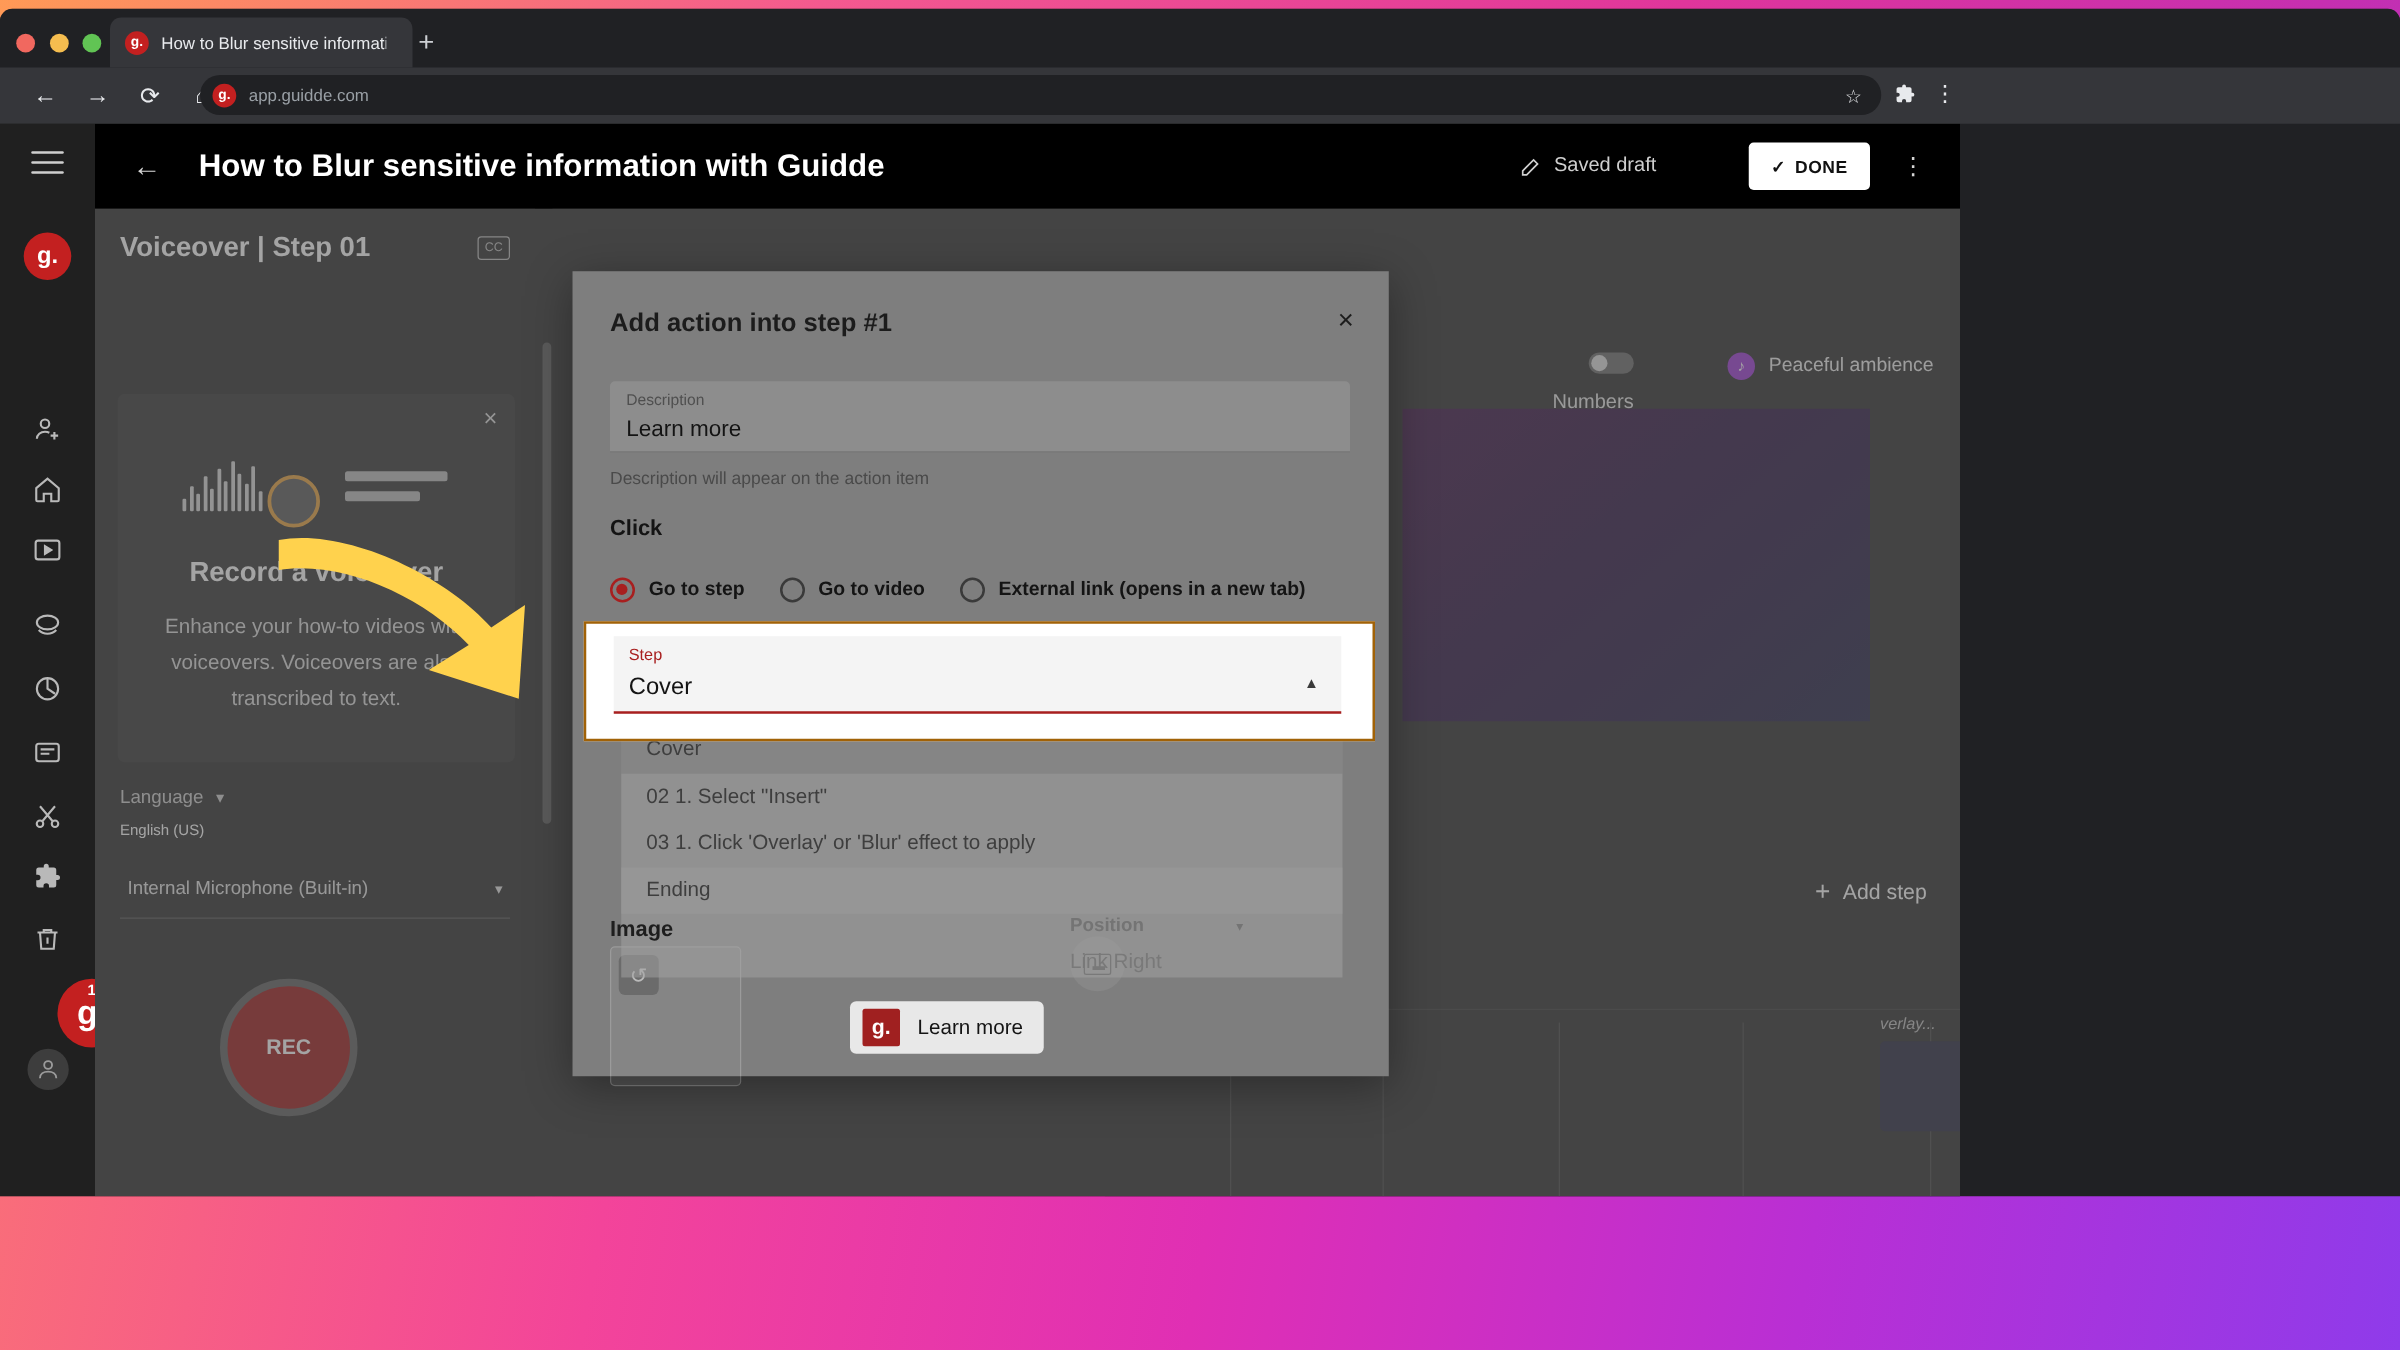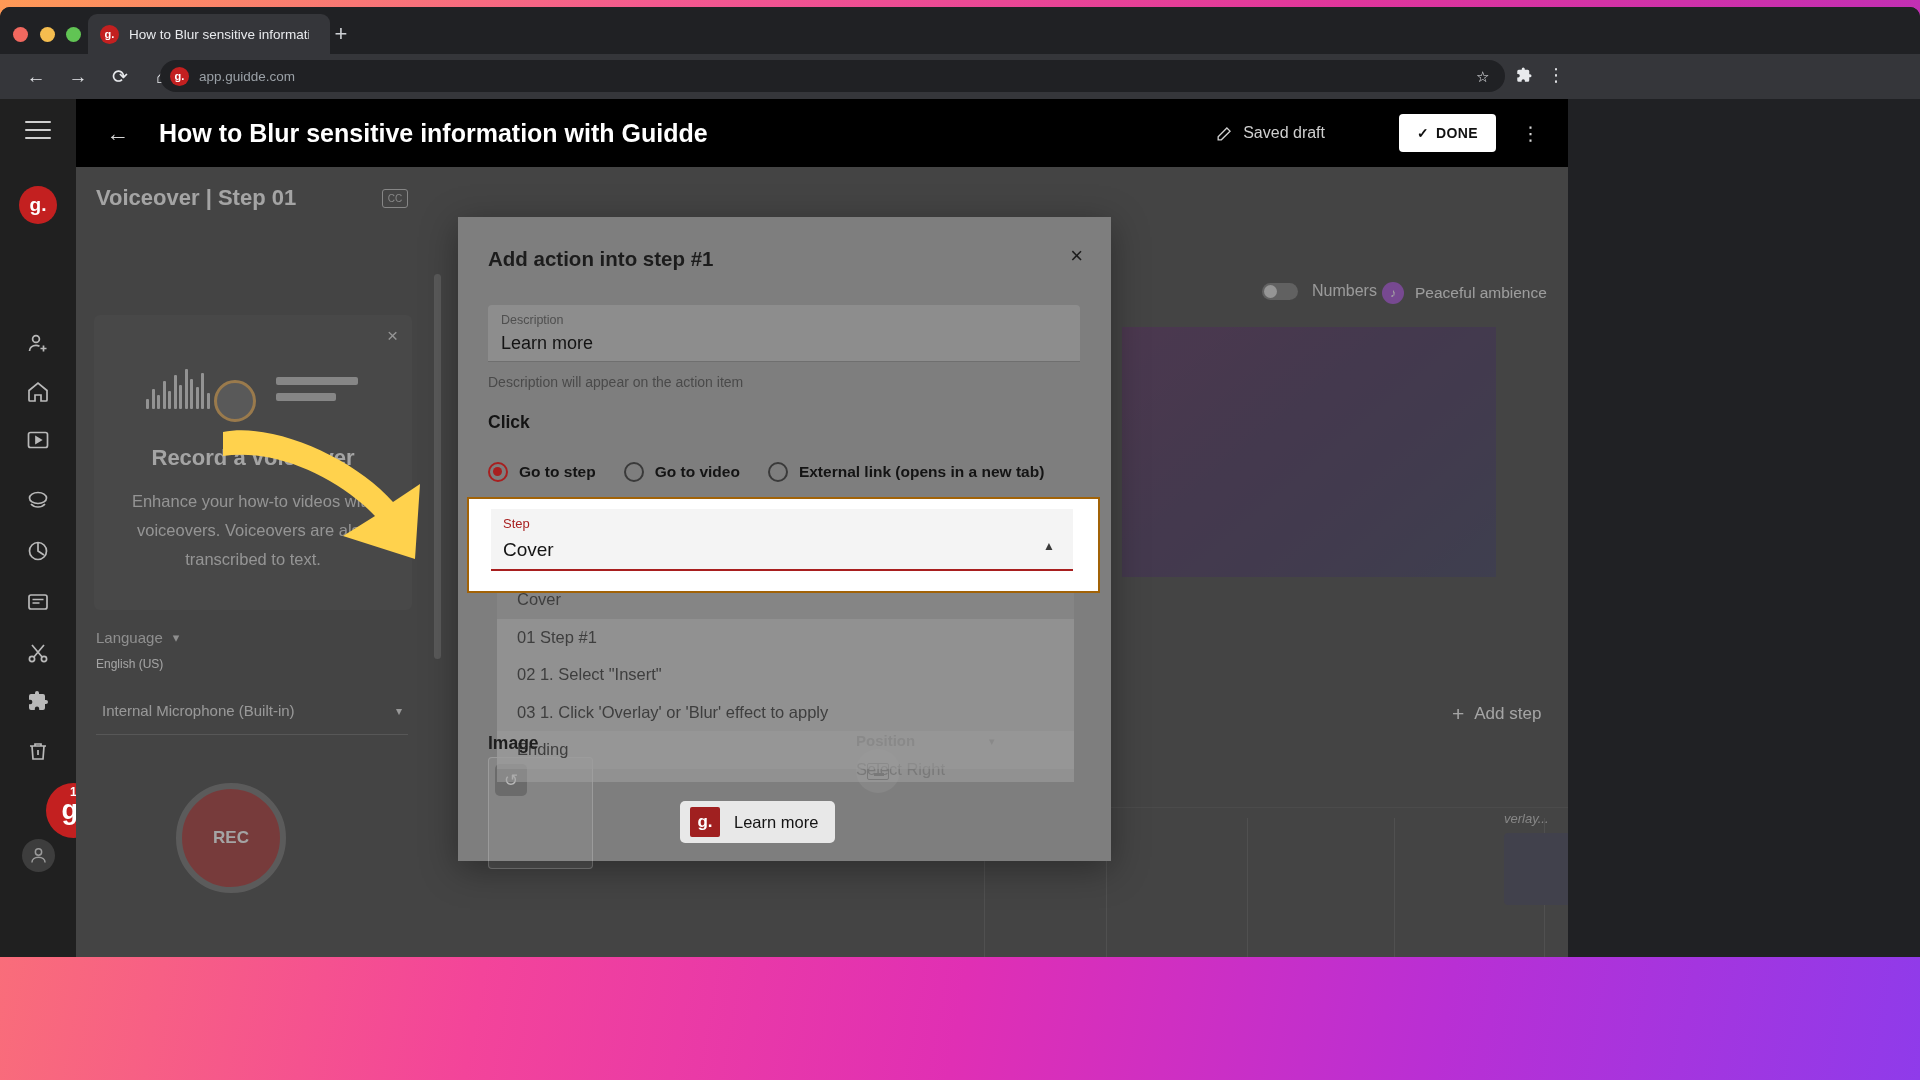--- a/index.html
+++ b/index.html
@@ -182,21 +182,21 @@
     background: #9c1818; border: 6px solid #5e5e5e; border-radius: 50%;
     color: #fff; font-size: 17px; font-weight: bold;
     display: flex; align-items: center; justify-content: center;
   }
   #left-scrollbar {
     position: absolute; left: 434px; top: 175px; width: 7px; height: 385px;
     background: #5c5c5c; border-radius: 4px;
   }
   
   #rightarea { position: absolute; left: 442px; top: 68px; width: 1126px; height: 790px; background: #2b2b2b; }
-  #numbers-toggle { position: absolute; left: 820px; top: 115px; display: flex; align-items: flex-end; gap: 14px; }
+  #numbers-toggle { position: absolute; left: 800px; top: 115px; display: flex; align-items: flex-end; gap: 14px; flex-direction: column; }
   .switch { width: 36px; height: 17px; background: #6a6a6a; border-radius: 9px; position: relative; }
   .switch::after { content:""; position: absolute; left: 2px; top: 2px; width: 13px; height: 13px; background:#ddd; border-radius:50%; }
   #numbers-label { color: #e8e8e8; font-size: 16px; }
   #ambience { position: absolute; left: 940px; top: 115px; display: flex; align-items: center; gap: 11px; }
   #amb-icon { width: 22px; height: 22px; border-radius: 50%; background: #9b36d6; color:#fff;
     font-size: 12px; display:flex; align-items:center; justify-content:center; }
   #amb-label { color: #efefef; font-size: 15.5px; }
   #preview-canvas {
     position: absolute; left: 680px; top: 160px; width: 374px; height: 250px;
     background: linear-gradient(140deg, #3b1144 0%, #2a1240 45%, #1f1f43 100%);
@@ -538,32 +538,31 @@
         <div id="image-heading">Image</div>
         <div id="thumb-box">
           <div id="thumb-refresh">↺</div>
         </div>
         <div id="preview-icon-box">
           <div id="preview-icon"></div>
         </div>
         <div id="position-select">
           <span id="position-label">Position</span>
           <span id="position-caret">▾</span>
-          <div id="position-value">Select Right</div>
+          <div id="position-value">Link Right</div>
         </div>
 
         <div id="learn-more-btn">
           <span id="lm-logo">g.</span>
           <span id="lm-text">Learn more</span>
         </div>
       </div>
 
       <div id="dropdown">
         <div class="dd-item selected">Cover</div>
-        <div class="dd-item">01 Step #1</div>
         <div class="dd-item">
           <span>02 1. Select "Insert"</span>
         </div>
         <div class="dd-item">03 1. Click 'Overlay' or 'Blur' effect to apply</div>
         <div class="dd-item last">Ending</div>
       </div>
 
       <div id="highlight">
         <div id="step-field">
           <div id="step-label">Step</div>

